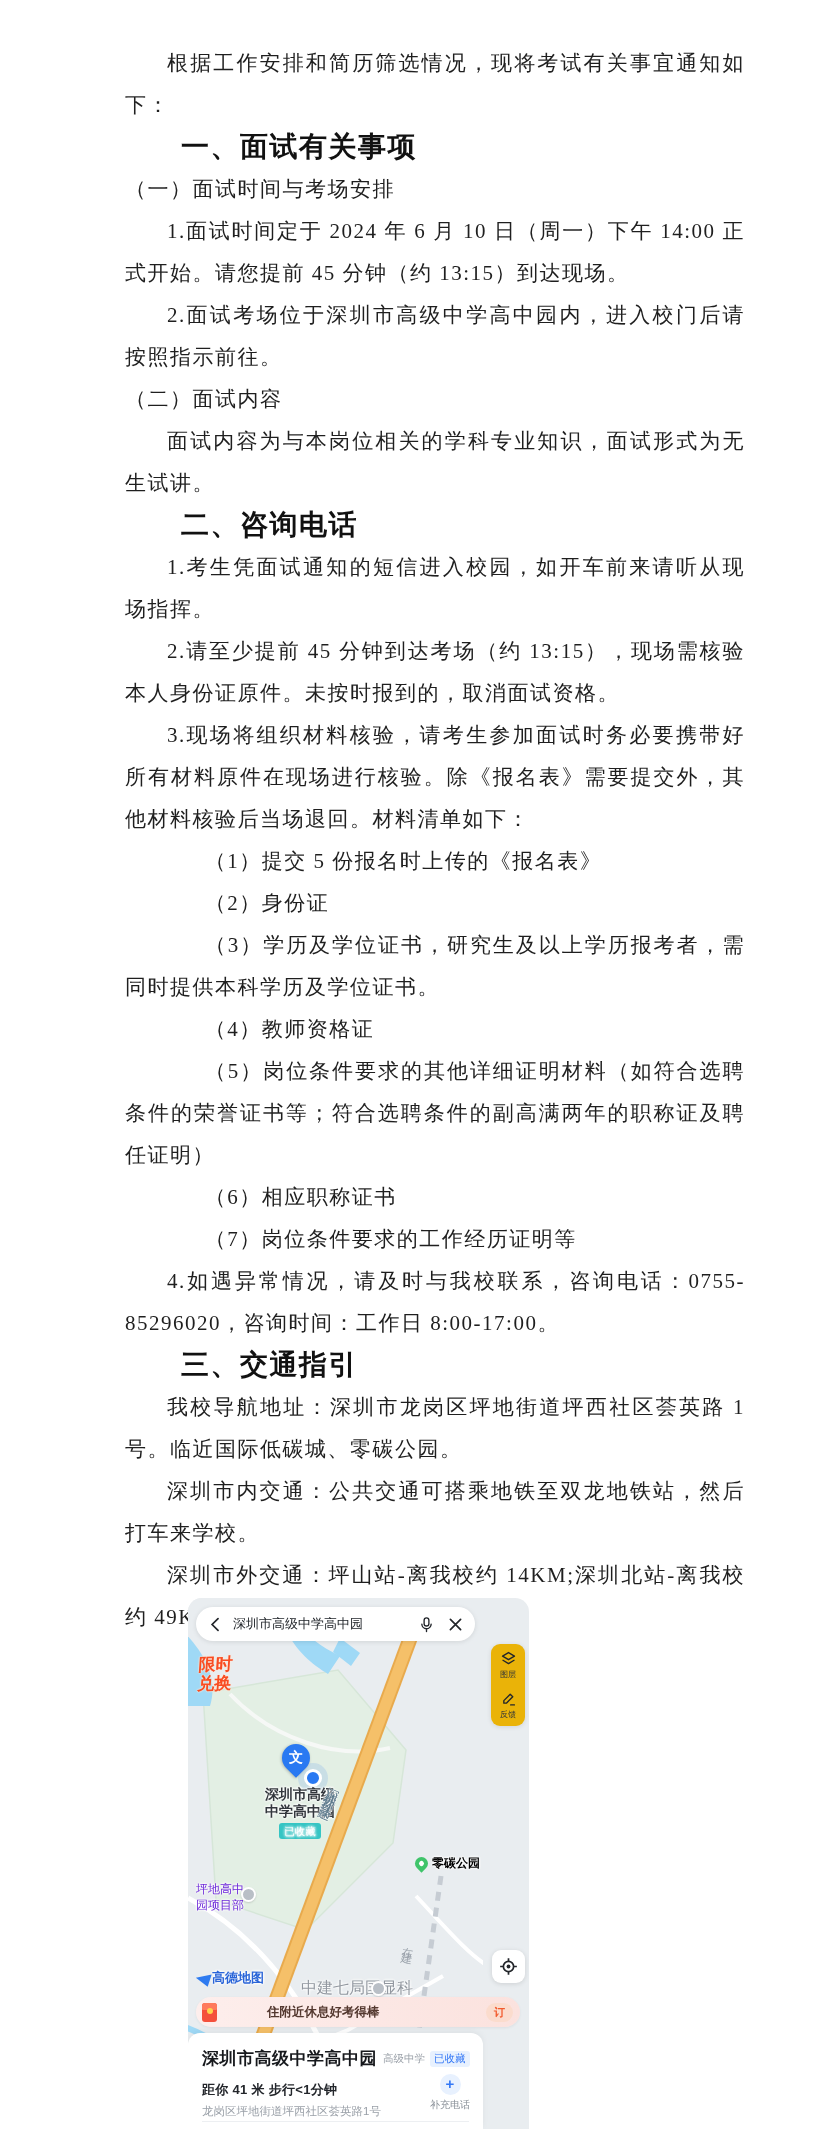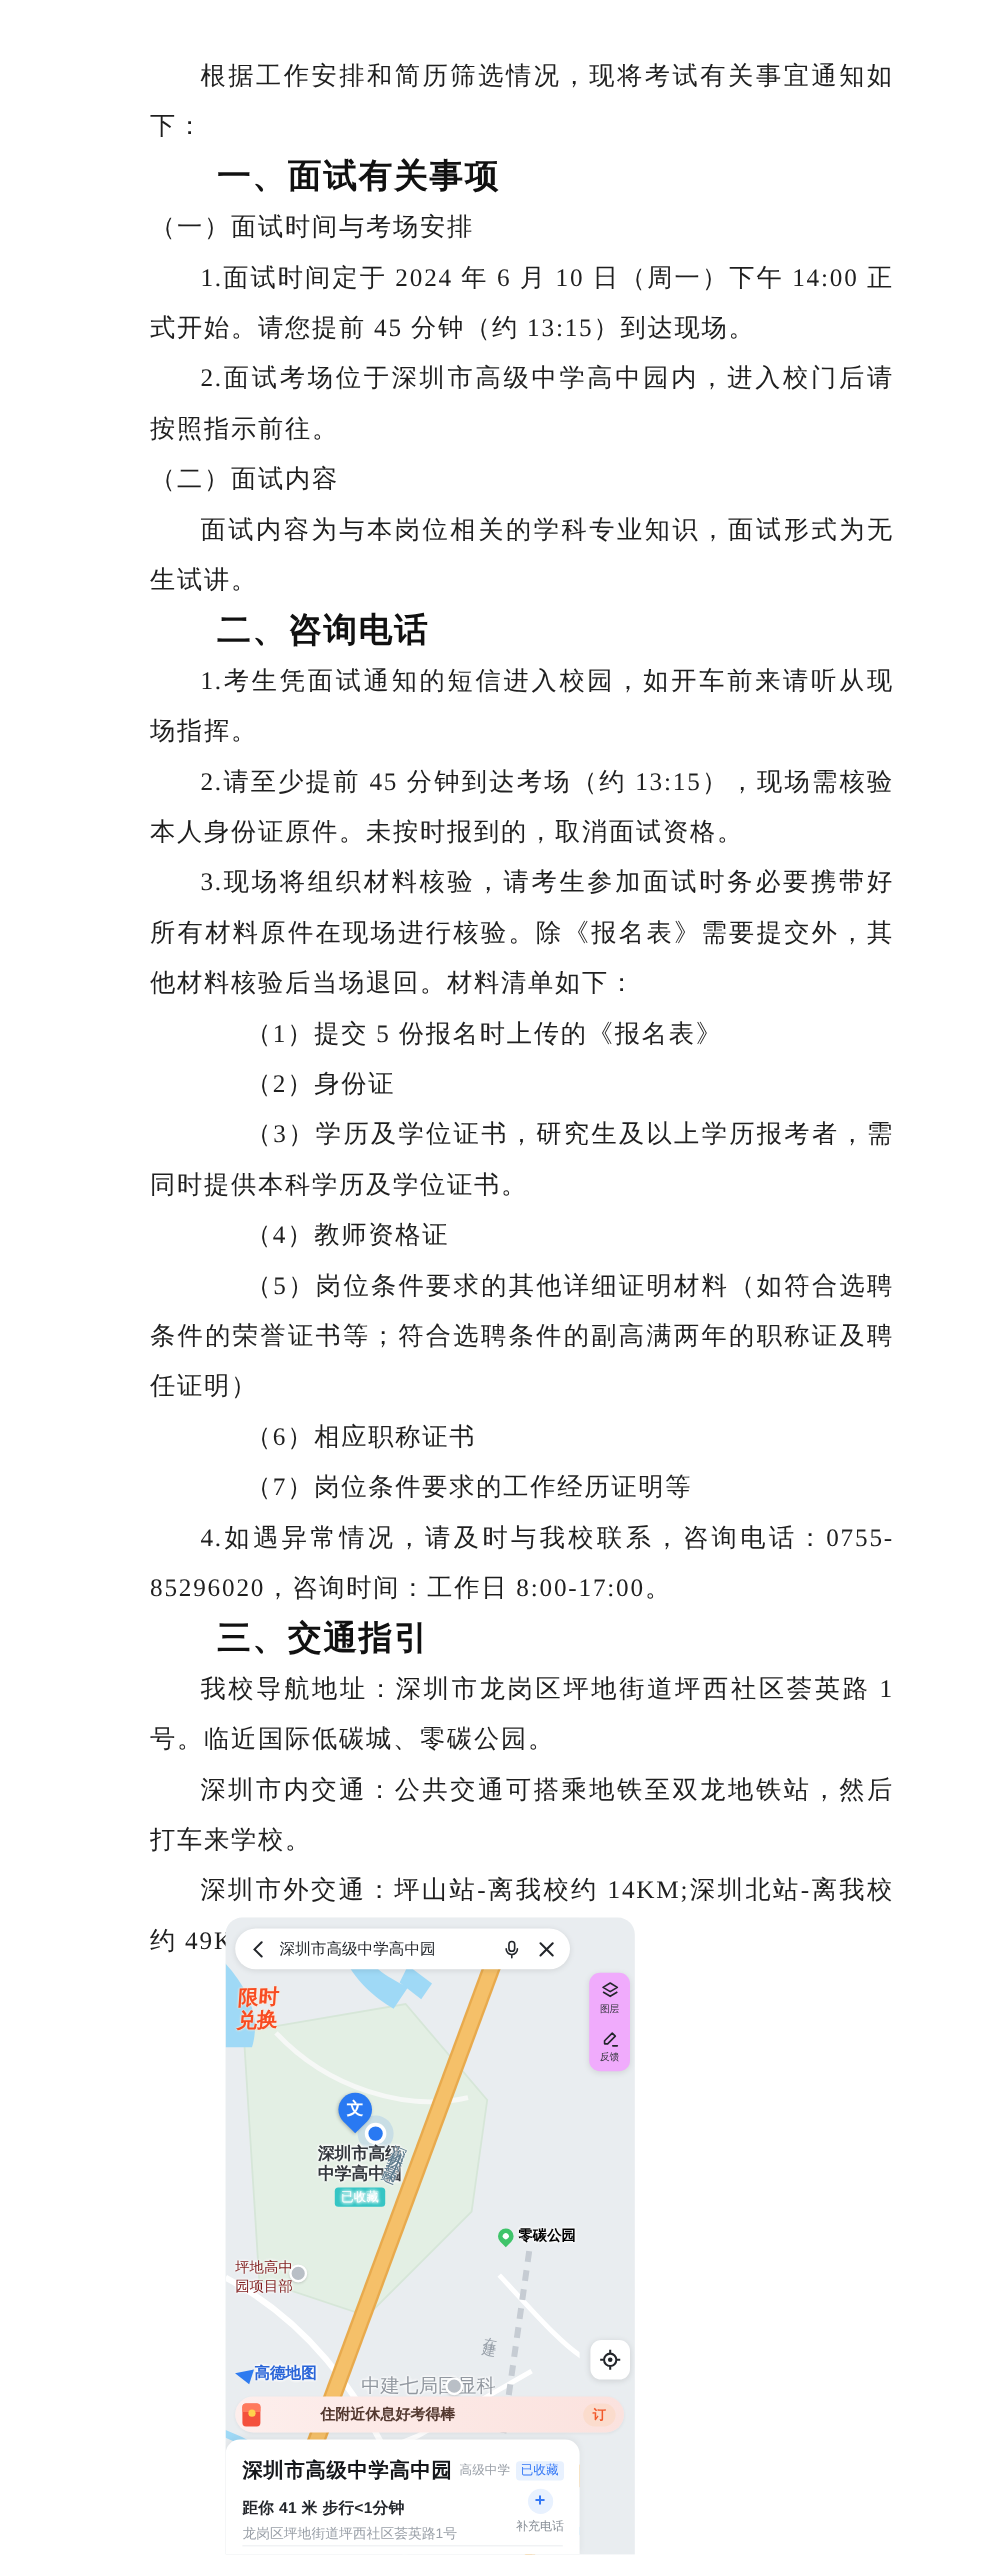--- a/index.html
+++ b/index.html
@@ -22,21 +22,21 @@
   .halo{text-shadow:0 0 3px #fff,0 0 3px #fff,0 0 3px #fff;}
   .searchbar{position:absolute;left:8px;top:9px;width:279px;height:34px;background:#fff;
              border-radius:17px;box-shadow:0 1px 5px rgba(0,0,0,.10);
              display:flex;align-items:center;box-sizing:border-box;padding:0 11px;}
   .searchbar .q{flex:1;font-size:13px;color:#22262b;margin-left:9px;white-space:nowrap;overflow:hidden;}
   .sicon{width:17px;height:17px;flex:none;}
   .sicon.mic{margin-right:12px;}
   .promo{position:absolute;left:10px;top:57px;font-weight:900;font-size:17px;line-height:19px;
          color:#f84c22;transform:skewX(-6deg) rotate(-2deg);
          text-shadow:0 0 2px #ffe9d8,0 0 2px #ffe9d8;}
-  .tools{position:absolute;right:4px;top:46px;width:34px;background:#f0abfc;border-radius:9px;
+  .tools{position:absolute;right:4px;top:46px;width:34px;background:#eab308;border-radius:9px;
          box-shadow:0 1px 5px rgba(0,0,0,.10);padding:6px 0 5px;text-align:center;}
   .tool{display:block;}
   .tool+.tool{margin-top:9px;}
   .tool svg{width:17px;height:17px;display:block;margin:0 auto;}
   .tool .tl{font-size:9px;color:#30343a;display:block;margin-top:1px;transform:scale(.9);}
   .poi-pin{position:absolute;left:94px;top:146px;width:28px;height:36px;}
   .poi-pin .drop{width:28px;height:28px;background:#2979f2;border-radius:50% 50% 0 50%;
                  transform:rotate(45deg);box-shadow:0 1px 3px rgba(0,0,0,.25);
                  display:flex;align-items:center;justify-content:center;}
   .poi-pin .glyph{transform:rotate(-45deg);color:#fff;font-size:14px;font-weight:700;}
@@ -49,21 +49,21 @@
   .road-label{position:absolute;left:141px;top:181px;writing-mode:vertical-rl;
               transform:rotate(22deg);transform-origin:top center;font-size:13px;
               color:#5d7a8c;letter-spacing:4px;text-shadow:0 0 2px #fff,0 0 2px #fff;}
   .uc-label{position:absolute;left:213px;top:340px;writing-mode:vertical-rl;
             transform:rotate(9deg);font-size:11.5px;color:#99a1aa;letter-spacing:5px;}
   .park{position:absolute;left:227px;top:257px;display:flex;align-items:center;}
   .park .gpin{width:13px;height:13px;background:#3fc46a;border-radius:50% 50% 0 50%;
               transform:rotate(45deg);position:relative;flex:none;}
   .park .gpin i{position:absolute;left:4px;top:4px;width:5px;height:5px;background:#fff;border-radius:50%;}
   .park .pt{margin-left:4px;font-size:12px;font-weight:600;color:#000000;}
-  .proj{position:absolute;left:8px;top:283px;font-size:12px;color:#7f1d1d;line-height:16px;}
+  .proj{position:absolute;left:8px;top:283px;font-size:12px;color:#6d28d9;line-height:16px;}
   .gray-marker{position:absolute;width:11px;height:11px;background:#b9bfc6;border:2px solid #fff;
                border-radius:50%;box-shadow:0 1px 2px rgba(0,0,0,.15);}
   .amap{position:absolute;left:8px;top:371px;display:flex;align-items:center;}
   .amap .tri{width:0;height:0;border-top:8px solid transparent;border-bottom:5px solid transparent;
              border-right:14px solid #2e7bf0;transform:rotate(18deg);flex:none;}
   .amap .at{margin-left:2px;font-size:13px;font-weight:700;color:#2a65d8;}
   .cj{position:absolute;left:98px;top:380px;font-size:16px;color:#9298a0;padding-left:15px;}
   .locate{position:absolute;right:4px;top:352px;width:33px;height:33px;background:#fff;
           border-radius:9px;box-shadow:0 1px 5px rgba(0,0,0,.12);
           display:flex;align-items:center;justify-content:center;}

